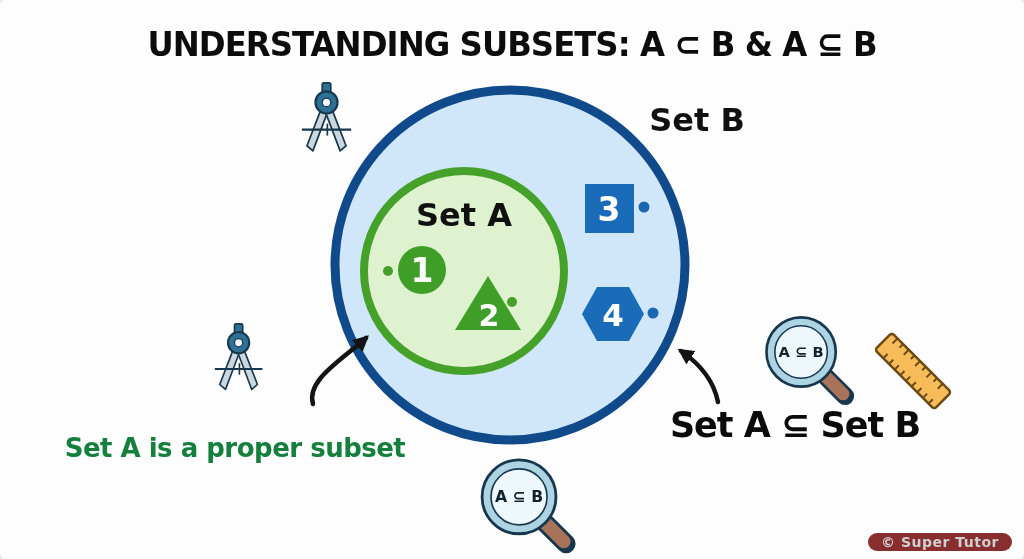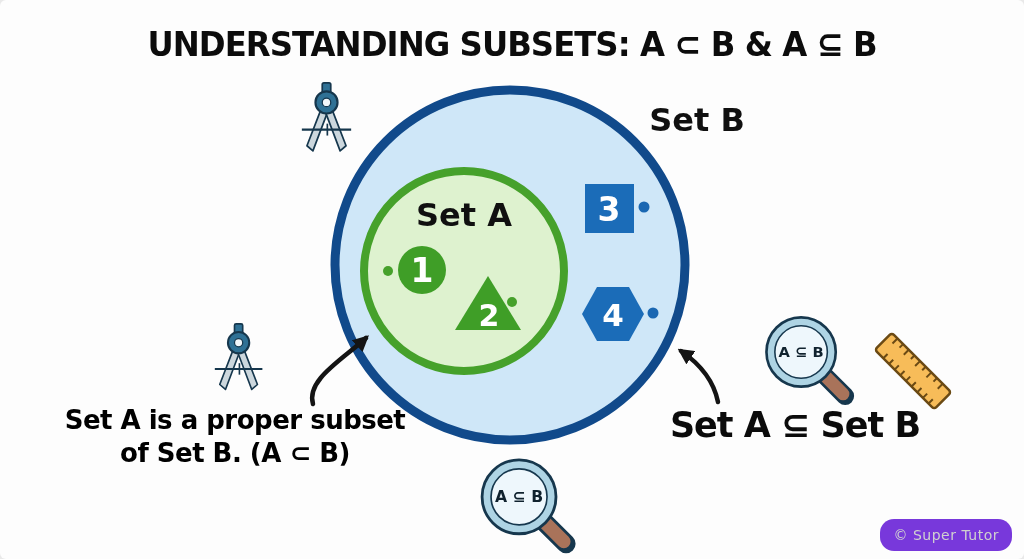--- a/index.html
+++ b/index.html
@@ -26,27 +26,27 @@
   .mag-label { font-size:14px; fill:#10222e; }
   .note { position:absolute; text-align:center; color:#101010; }
   .note-left  { left:28px;  top:404px; width:414px; }
   .note-right { left:578px; top:404px; width:434px; }
   .note-heading {
     font-size:35px; font-weight:bold; letter-spacing:-1px;
     line-height:1.2; white-space:nowrap; color:#0b0b0b;
   }
   .note-line {
     font-size:26px; font-weight:bold; letter-spacing:-0.5px;
-    line-height:1.28; color:#000000; white-space:nowrap;
+    line-height:1.28; color:#15803d; white-space:nowrap;margin-top:28px;
   }
   .watermark {
     position:absolute; right:12px; bottom:8px;
-    background:#6d28d9; color:#cdcdcd; opacity:0.92;
-    border-radius:14px; padding:8px 13px;
-    font-size:14px; font-weight:normal; letter-spacing:0.5px;
+    background:#7f1d1d; color:#cdcdcd; opacity:0.92;
+    border-radius:14px; padding:1px 13px;
+    font-size:14px; font-weight:bold; letter-spacing:0.5px;
   }
 </style>
 </head>
 <body>
 
 <div class="stage">
 
   <div class="title">UNDERSTANDING SUBSETS: A ⊂ B &amp; A ⊆ B</div>
 
   <svg class="diagram-svg" width="1024" height="559" viewBox="0 0 1024 559">
@@ -126,21 +126,20 @@
 
     <g transform="translate(913,371) rotate(45)">
       <rect x="-42" y="-12" width="84" height="24" rx="3" fill="#f7bc59" stroke="#6b4a14" stroke-width="2.5"></rect>
       <path d="M-34,-12 v7 M-26,-12 v5 M-18,-12 v7 M-10,-12 v5 M-2,-12 v7 M6,-12 v5 M14,-12 v7 M22,-12 v5 M30,-12 v7" stroke="#6b4a14" stroke-width="2" fill="none"></path>
       <path d="M-30,12 v-6 M-22,12 v-6 M-14,12 v-6 M-6,12 v-6 M2,12 v-6 M10,12 v-6 M18,12 v-6 M26,12 v-6 M34,12 v-6" stroke="#6b4a14" stroke-width="2" fill="none"></path>
     </g>
   </svg>
 
   <div class="note note-left">
     <div class="note-line">Set A is a proper subset</div>
-    <div class="note-line">of Set B. (A ⊂ B)</div>
   </div>
 
   <div class="note note-right">
     <div class="note-heading">Set A ⊆ Set B</div>
   </div>
 
   <div class="watermark">© Super Tutor</div>
 
 </div>
 

